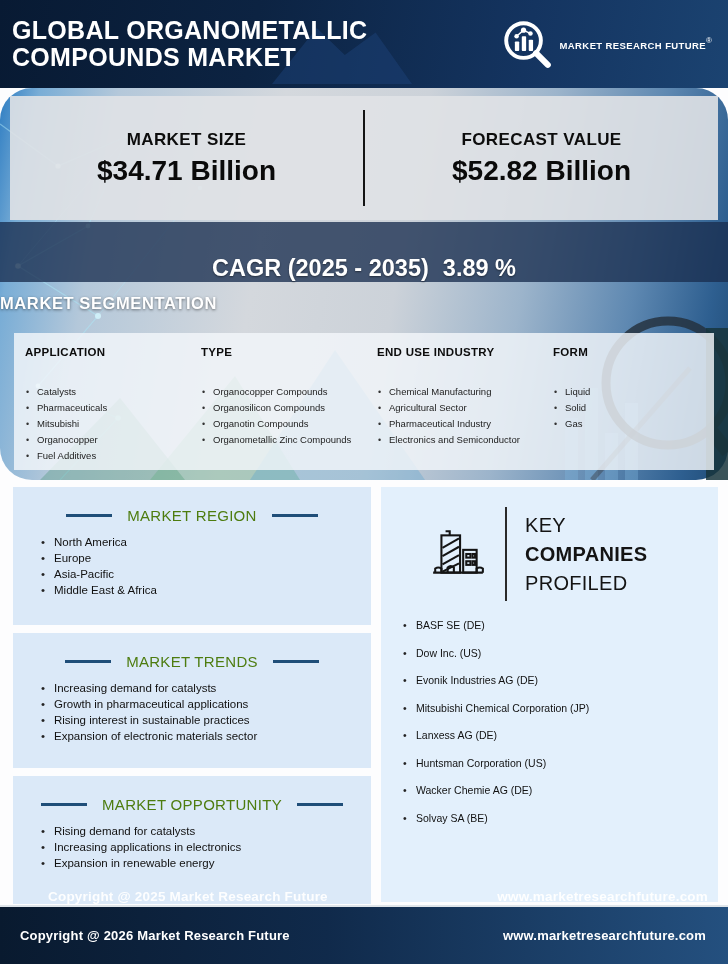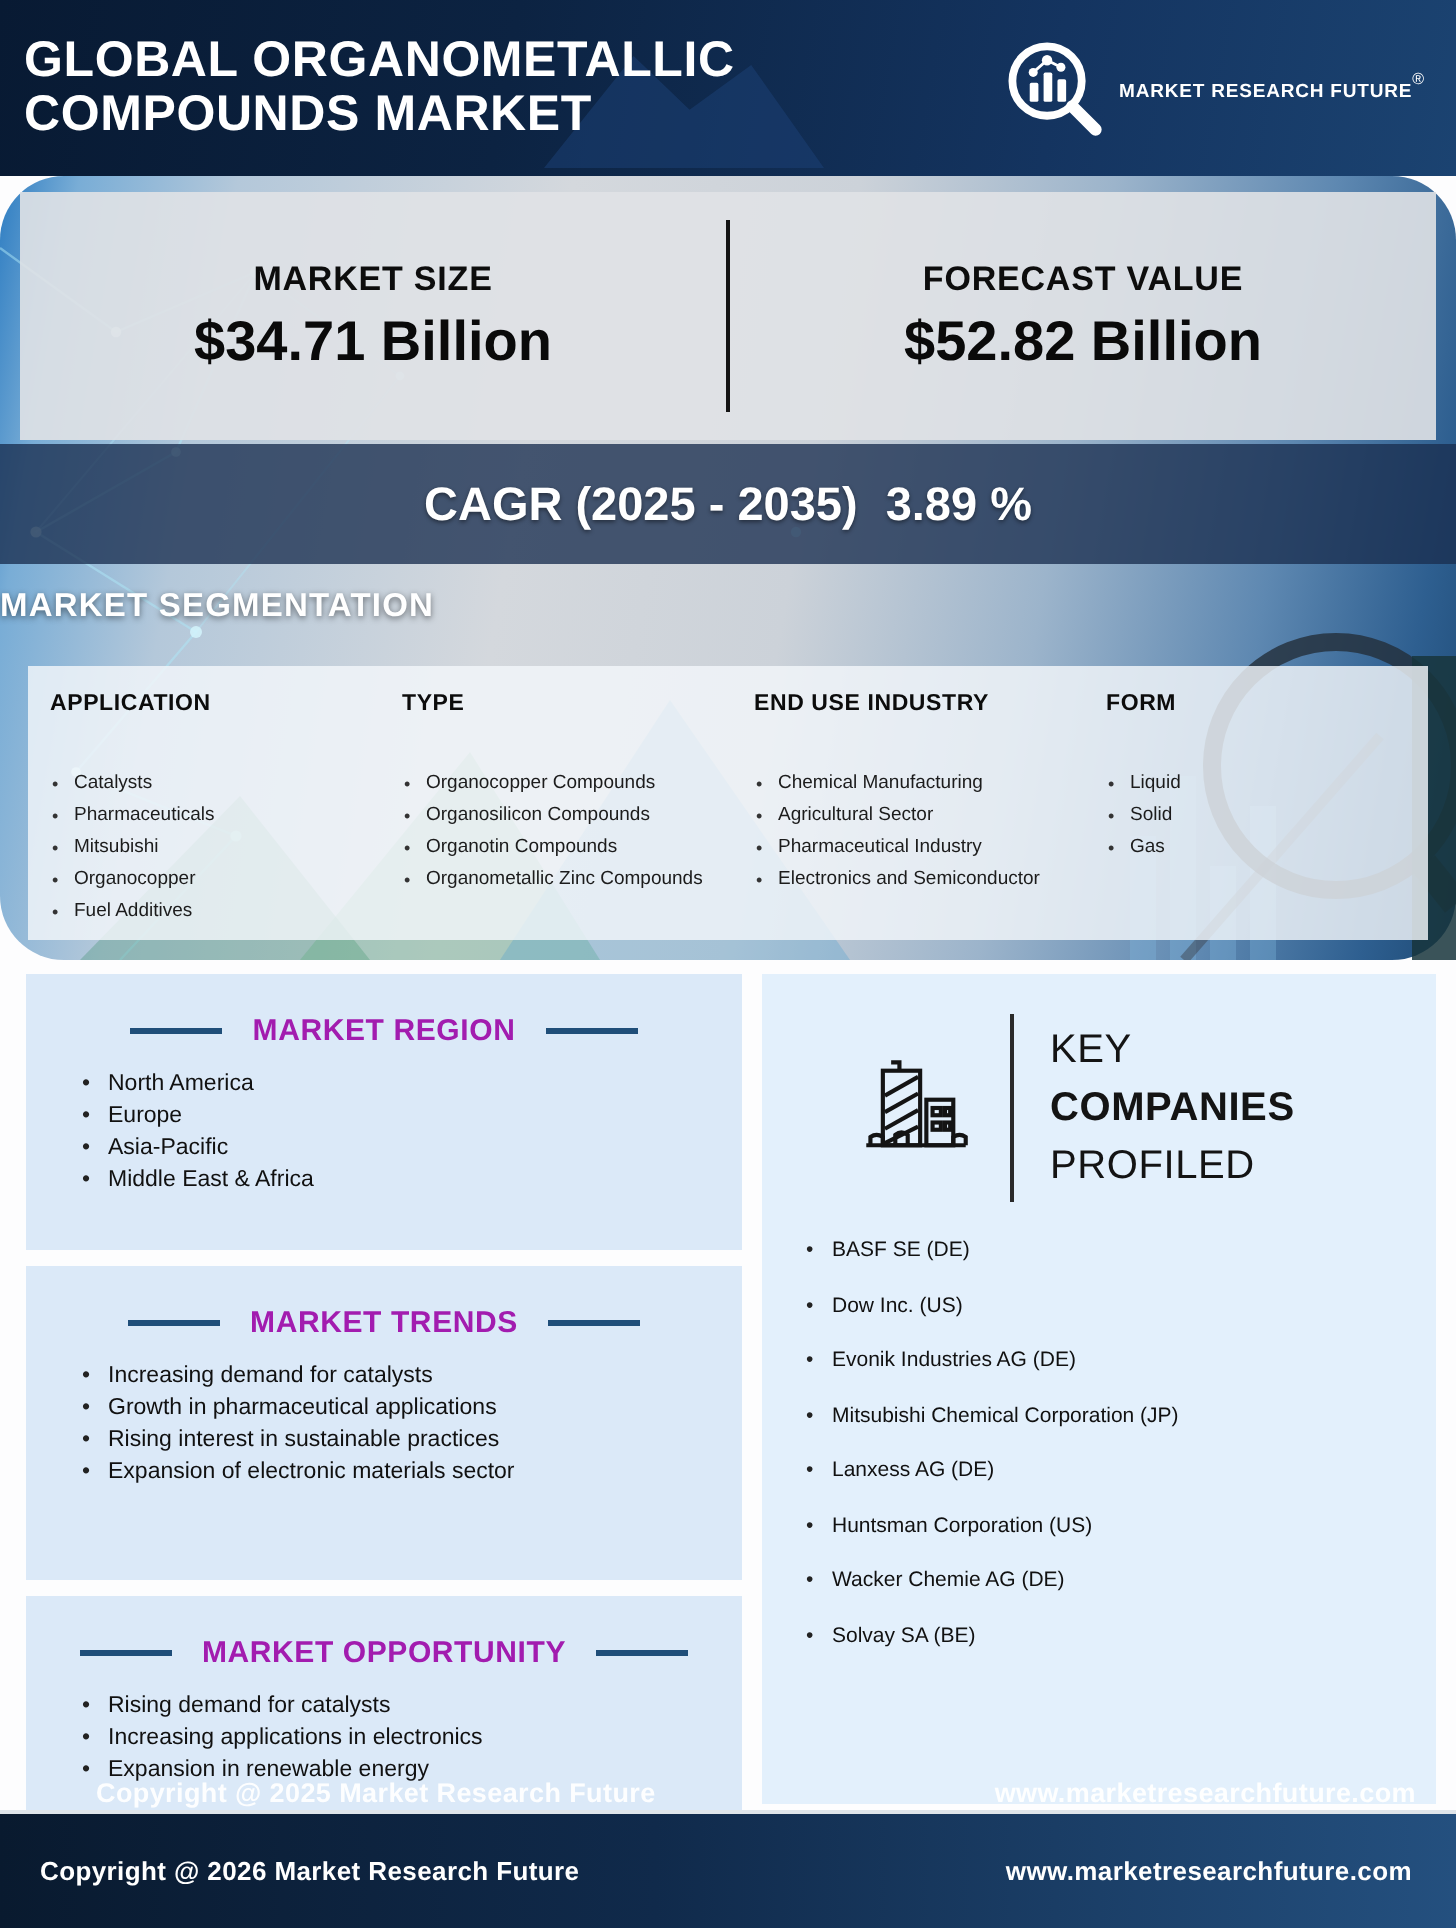--- a/index.html
+++ b/index.html
@@ -30,47 +30,47 @@
   .photo{position:absolute;top:88px;left:0;width:728px;height:392px;
     background:linear-gradient(100deg,#2e7dc2 0%,#79add6 5%,#b4c8da 15%,#d4d8dd 36%,#ccd2d9 54%,#9cb4cb 70%,#5e88b1 84%,#2e5f90 94%,#1e4a75 100%);border-radius:32px;}
   .decor{position:absolute;inset:0;width:728px;height:392px;}
   .size-panel{position:absolute;top:8px;left:10px;right:10px;height:124px;
     background:rgba(224,226,230,.9);display:flex;align-items:stretch;}
   .size-half{flex:1;display:flex;flex-direction:column;align-items:center;justify-content:center;gap:5px;}
   .stat-label{font-size:17px;font-weight:bold;color:#0d0d0d;letter-spacing:.4px;}
   .stat-value{font-size:28px;font-weight:bold;color:#0a0a0a;}
   .size-divider{width:2px;background:#141414;margin:14px 0;}
   .cagr-band{position:absolute;top:134px;left:0;width:728px;height:60px;
-    background:rgba(25,46,80,.78);display:flex;align-items:center;justify-content:center;gap:14px;
+    background:rgba(25,46,80,.78);display:flex;align-items:flex-end;justify-content:center;gap:14px;
     color:#fff;font-weight:bold;font-size:23.5px;text-shadow:0 1px 2px rgba(0,0,0,.45);}
   .seg-title{position:absolute;top:206px;left:0;width:590px;text-align:left;color:#fff;
     font-weight:bold;font-size:16.5px;letter-spacing:.6px;text-shadow:0 1px 3px rgba(0,0,0,.5);}
   .seg-panel{position:absolute;top:245px;left:14px;right:14px;height:137px;
     background:rgba(243,247,250,.82);display:flex;padding:13px 0 0 11px;}
   .seg-col{width:176px;flex:0 0 auto;padding-right:6px;}
   .seg-col:last-child{width:auto;}
   .seg-col h3{margin:0;font-size:11.5px;font-weight:bold;color:#0c0c0c;letter-spacing:.3px;
     height:32px;max-width:118px;line-height:1.2;}
   .seg-col ul{list-style:none;margin:6px 0 0;padding:0;}
   .seg-col li{position:relative;padding-left:12px;font-size:9.5px;color:#1c1c1c;line-height:16px;}
   .seg-col li::before{content:"•";position:absolute;left:1px;color:#333;font-size:9px;}
 
   
   .light{position:absolute;top:480px;left:0;width:728px;height:425px;background:#fdfdfe;}
   .left-col{position:absolute;left:13px;top:7px;width:358px;}
   .right-col{position:absolute;left:381px;top:7px;width:337px;}
   .card{background:var(--card-blue);margin-bottom:8px;padding:4px 14px;}
   .card-head{display:flex;align-items:center;justify-content:center;gap:15px;margin:16px 0 10px;}
   .dash{width:46px;height:3px;background:var(--accent-line);}
-  .card-title{font-size:15px;font-weight:bold;color:#a21caf;letter-spacing:.3px;white-space:nowrap;}
+  .card-title{font-size:15px;font-weight:normal;color:#4d7c0f;letter-spacing:.3px;white-space:nowrap;}
   .card ul{list-style:none;margin:2px 0 0;padding:0 0 0 14px;}
   .card li{position:relative;padding-left:13px;font-size:11.5px;color:#111;line-height:16px;}
   .card li::before{content:"•";position:absolute;left:0;color:#222;}
   .card-region{height:138px;}
-  .card-trends{height:157px;}
+  .card-trends{height:135px;}
   .card-opportunity{height:128px;margin-bottom:0;}
   .card-companies{height:415px;background:var(--card-blue-light);margin:0;padding:4px 10px;}
   .companies-head{display:flex;align-items:center;gap:18px;padding:16px 0 8px 38px;}
   .companies-head svg{width:58px;height:58px;flex:0 0 auto;}
   .vline{width:2px;height:94px;background:#2a2a2a;}
   .companies-title{font-size:20px;color:#141414;line-height:1.45;letter-spacing:.3px;}
   .companies-title .t-bold{font-weight:bold;}
   .card-companies ul{padding-left:12px;margin-top:10px;}
   .card-companies li{font-size:10.5px;margin-bottom:15.5px;line-height:12px;}
 

